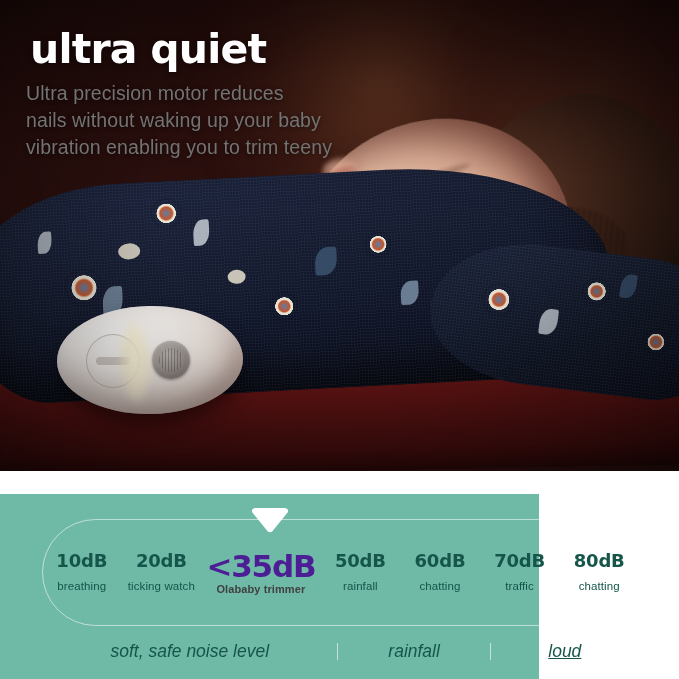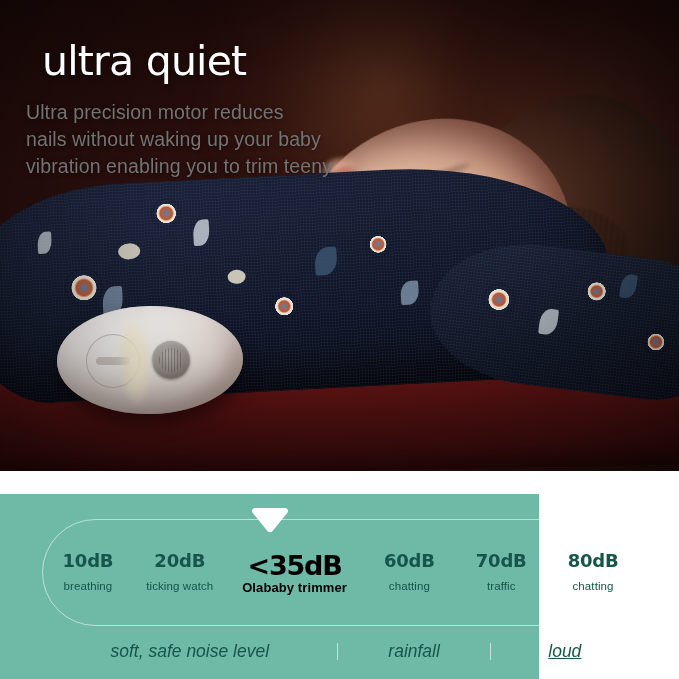--- a/index.html
+++ b/index.html
@@ -353,25 +353,25 @@
   
   .copy {
     position: absolute;
     left: 26px;
     top: 24px;
     z-index: 6;
   }
   .headline {
     font-family: "DejaVu Sans", sans-serif;
     font-size: 41px;
-    font-weight: 400;
+    font-weight: 700;
     color: #ffffff;
     letter-spacing: -0.8px;
     line-height: 1.05;
-    margin: 16px;
+    margin: 4px;
     text-shadow: 0 1px 5px rgba(0,0,0,0.5);
   }
   .subcopy {
     margin: 9px 0 0 0;
     font-family: "Liberation Sans", sans-serif;
     font-size: 19.5px;
     font-weight: 400;
     color: #737373;
     line-height: 1.38;
     letter-spacing: 0.1px;
@@ -437,30 +437,30 @@
     display: block;
     margin-top: 11px;
     font-family: "Liberation Sans", sans-serif;
     font-size: 11.5px;
     font-weight: 400;
     color: #14564a;
     letter-spacing: 0.1px;
   }
   .tick.highlight { flex: 1.5 1 0; }
   .tick.highlight .db {
-    font-size: 27px;
+    font-size: 31px;
     font-weight: 700;
-    color: #000000;
+    color: #4c1d95;
     letter-spacing: -1.2px;
   }
   .tick.highlight .lbl {
     margin-top: 2px;
-    font-size: 13px;
+    font-size: 11px;
     font-weight: 700;
-    color: #000000;
+    color: #404040;
   }
 
   .legend {
     position: absolute;
     left: 42px;
     top: 134px;
     width: 597px;
     height: 46px;
     display: flex;
     align-items: center;
@@ -571,20 +571,24 @@
       </div>
       <div class="tick">
         <span class="db">20dB</span>
         <span class="lbl">ticking watch</span>
       </div>
       <div class="tick highlight">
         <span class="db">&lt;35dB</span>
         <span class="lbl">Olababy trimmer</span>
       </div>
       <div class="tick">
+        <span class="db">50dB</span>
+        <span class="lbl">rainfall</span>
+      </div>
+      <div class="tick">
         <span class="db">60dB</span>
         <span class="lbl">chatting</span>
       </div>
       <div class="tick">
         <span class="db">70dB</span>
         <span class="lbl">traffic</span>
       </div>
       <div class="tick">
         <span class="db">80dB</span>
         <span class="lbl">chatting</span>

